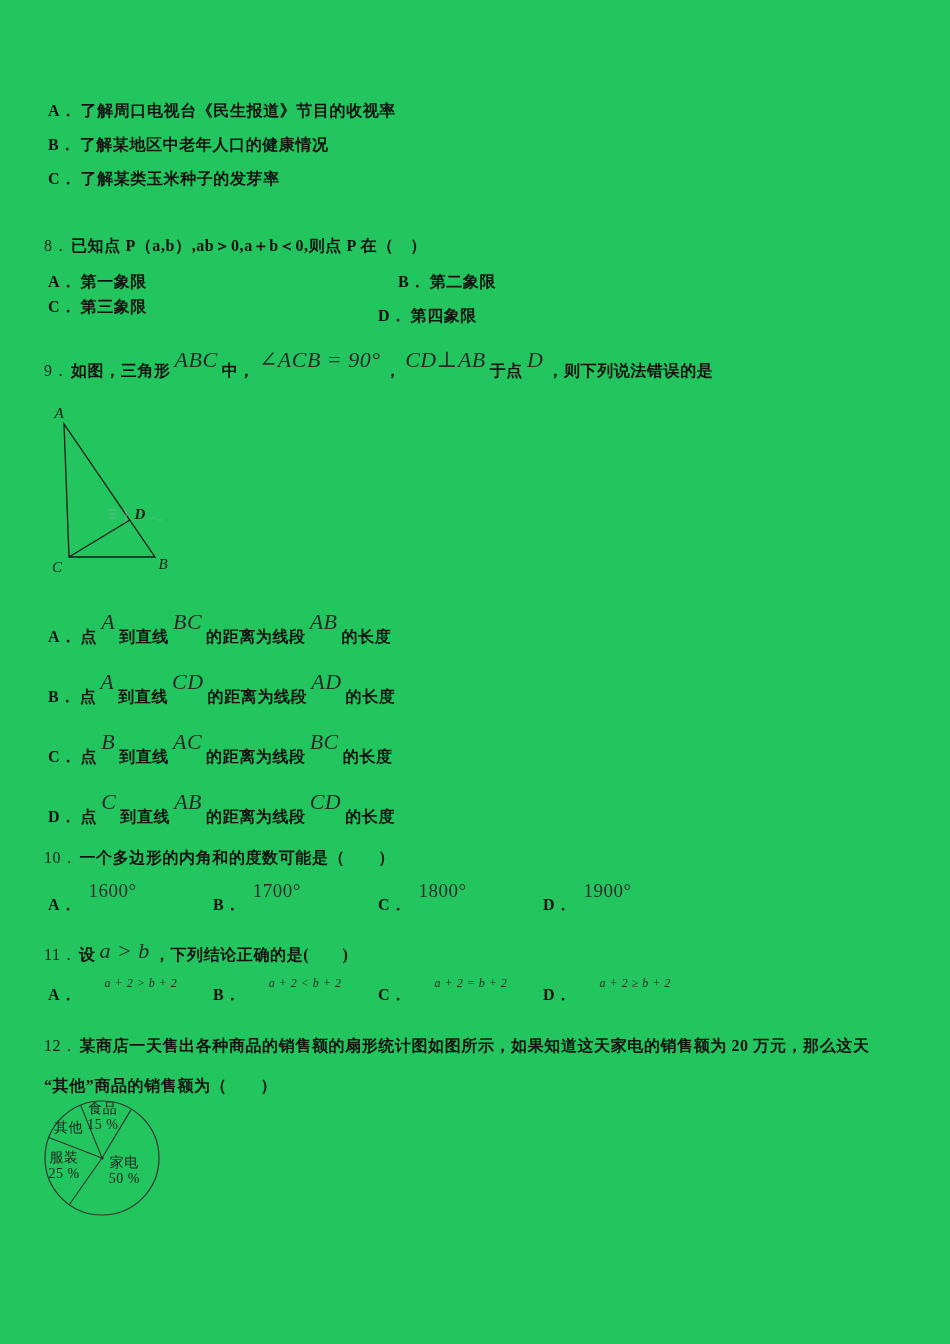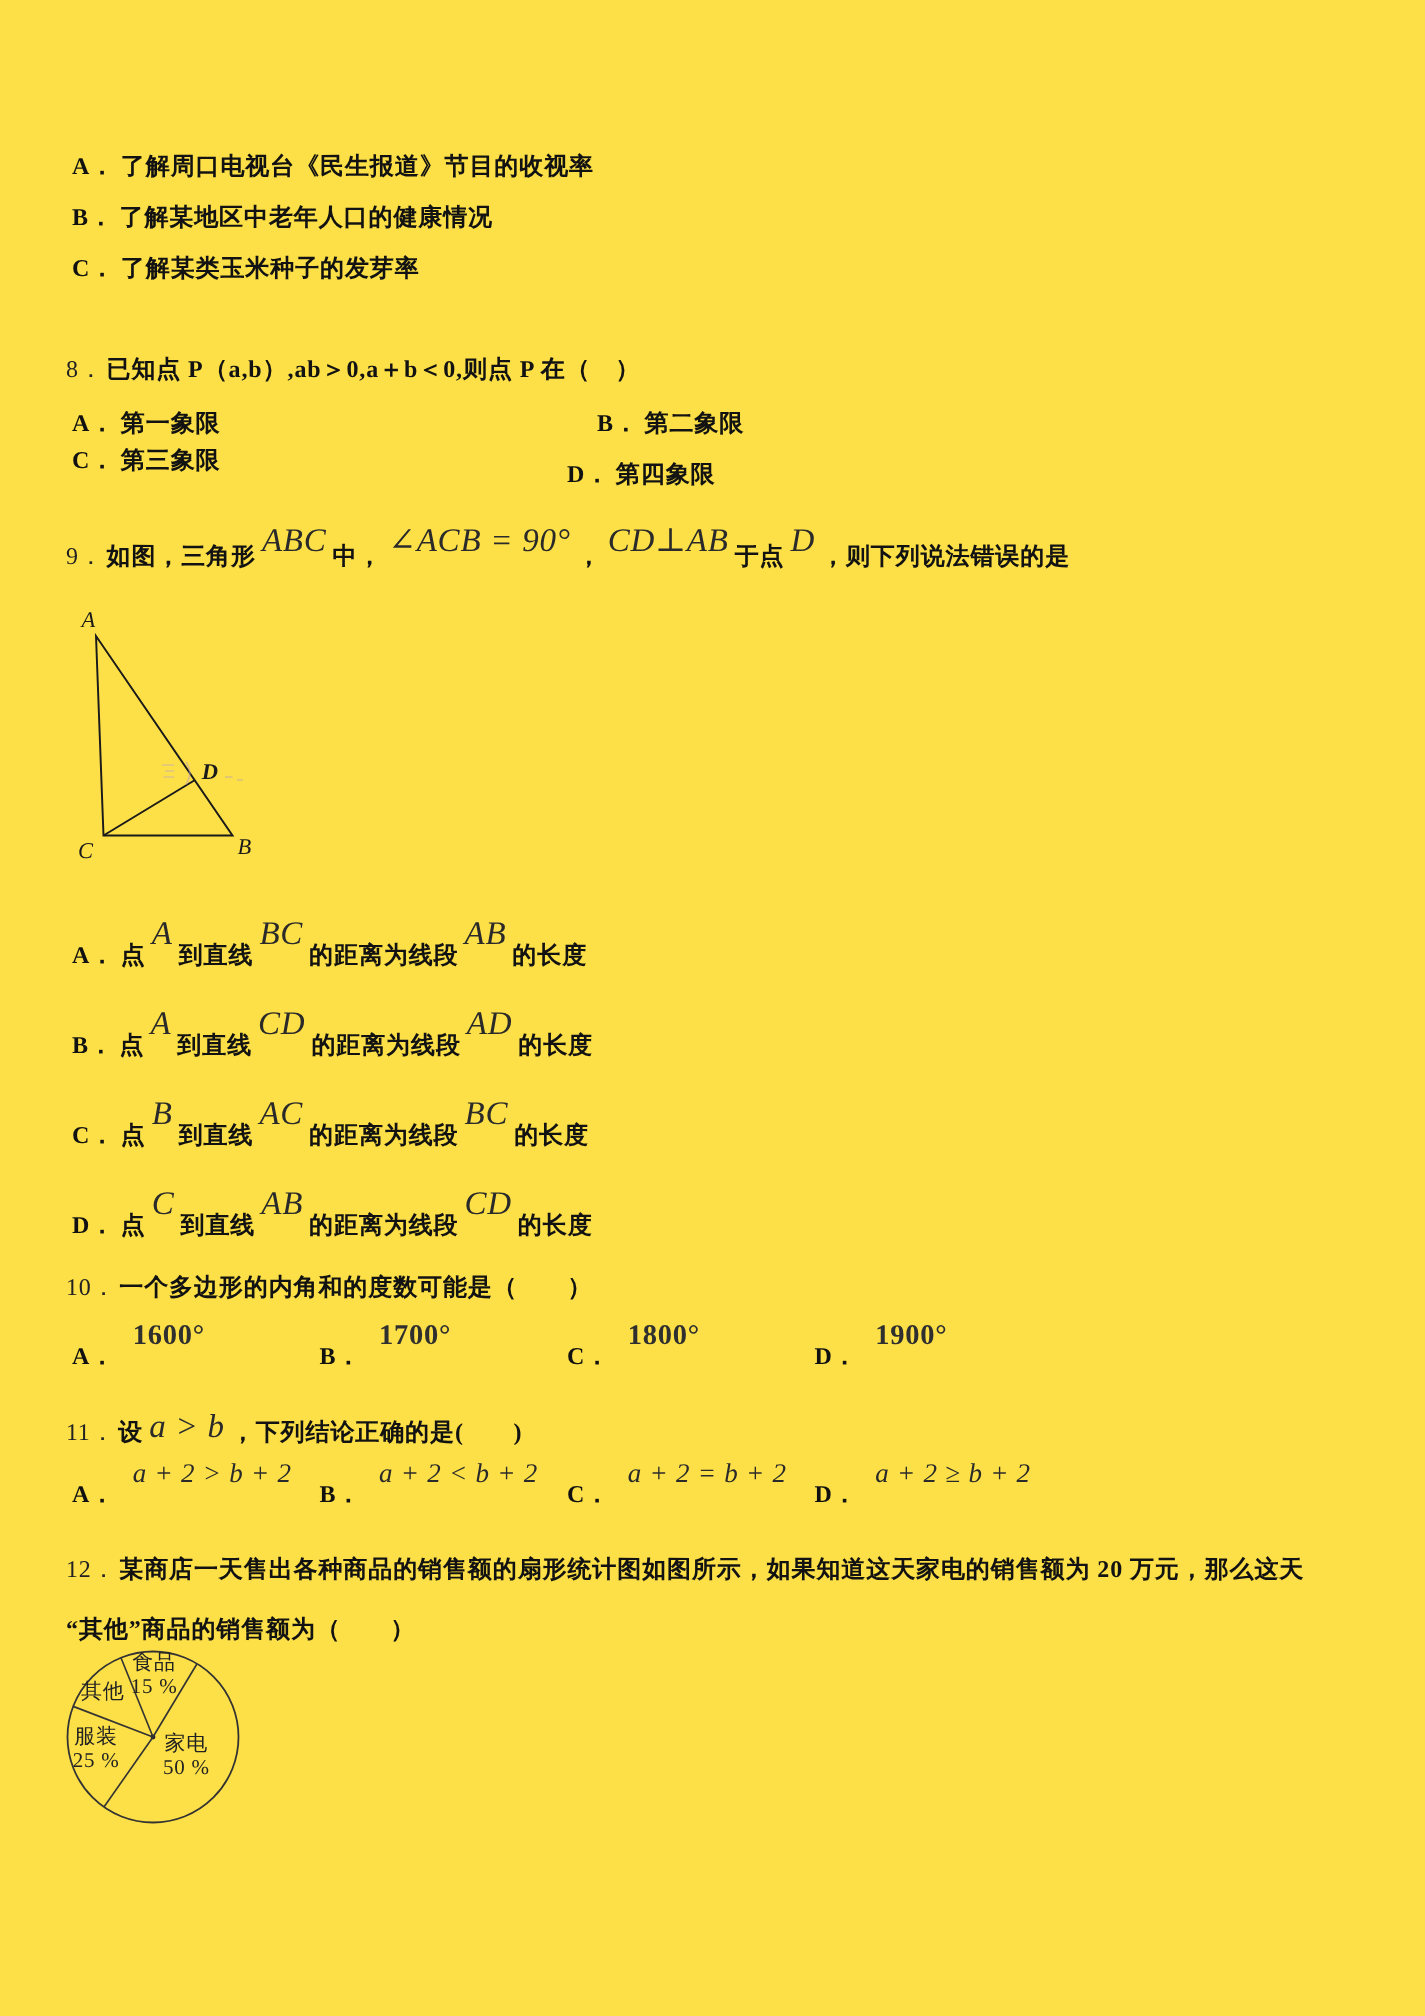--- a/index.html
+++ b/index.html
@@ -1,41 +1,41 @@
 <!DOCTYPE html>
 <html><head>
 <meta charset="utf-8">
 <style>
   html,body { margin:0; padding:0; background:#fff; }
   .page {
-    position:relative; width:950px; height:1344px; background:#fde047;
+    position:relative; width:950px; height:1344px; background:#22c55e;
     font-family:"Liberation Serif","DejaVu Serif",serif; color:#111;
     overflow:hidden;
   }
   .abs { position:absolute; white-space:nowrap; }
   .cn { font-weight:700; font-size:16px; letter-spacing:0.6px; color:#121212; }
   .qnum { font-weight:400; font-size:16px; letter-spacing:0.5px; color:#222; margin-right:2px; }
   .optlabel { font-weight:700; font-size:16px; letter-spacing:0.5px; margin-right:4px; }
   
   .m {
     display:inline-block; transform:translateY(-9px);
     font-style:italic; font-weight:400; font-size:22px; color:#2a2a2a;
     letter-spacing:0.5px; padding:0 4px;
   }
   .m-hi { transform:translateY(-13px); }
   .m-low { transform:translateY(-2px); }
   .degval {
     display:inline-block; transform:translateY(-13px);
-    font-weight:700; font-style:normal; font-size:19px; color:#2f2f2f;
+    font-weight:400; font-style:normal; font-size:19px; color:#2f2f2f;
     letter-spacing:0.5px; margin-left:8px;
   }
   .mathval {
     display:inline-block; transform:translateY(-13px);
-    font-style:italic; font-weight:400; font-size:18px; color:#2a2a2a;
-    letter-spacing:0.5px; margin-left:8px;
+    font-style:italic; font-weight:400; font-size:12px; color:#2a2a2a;
+    letter-spacing:0.5px; margin-left:24px;
   }
   .optrow .cell { position:absolute; top:0; }
   svg text { font-family:"Liberation Serif","DejaVu Serif",serif; }
   .figlabel { font-style:italic; font-size:15px; fill:#1a1a1a; }
   .pielabel { font-size:14px; fill:#222; letter-spacing:0.5px; }
 </style>
 </head>
 <body>
 
 <div class="page">

